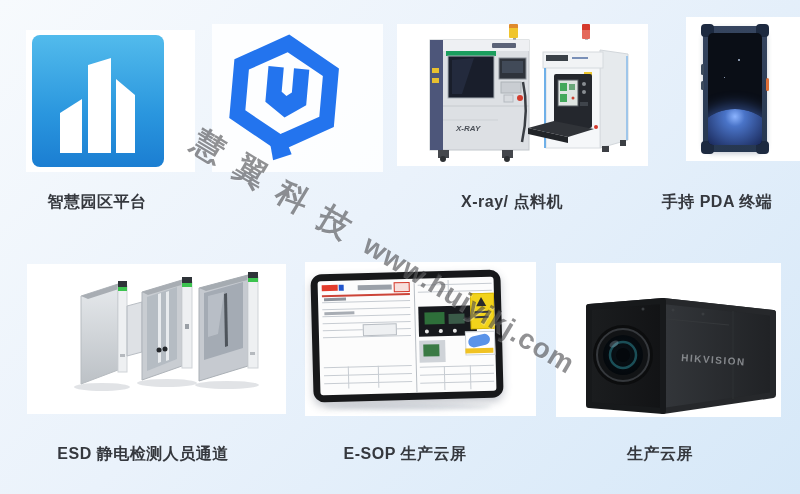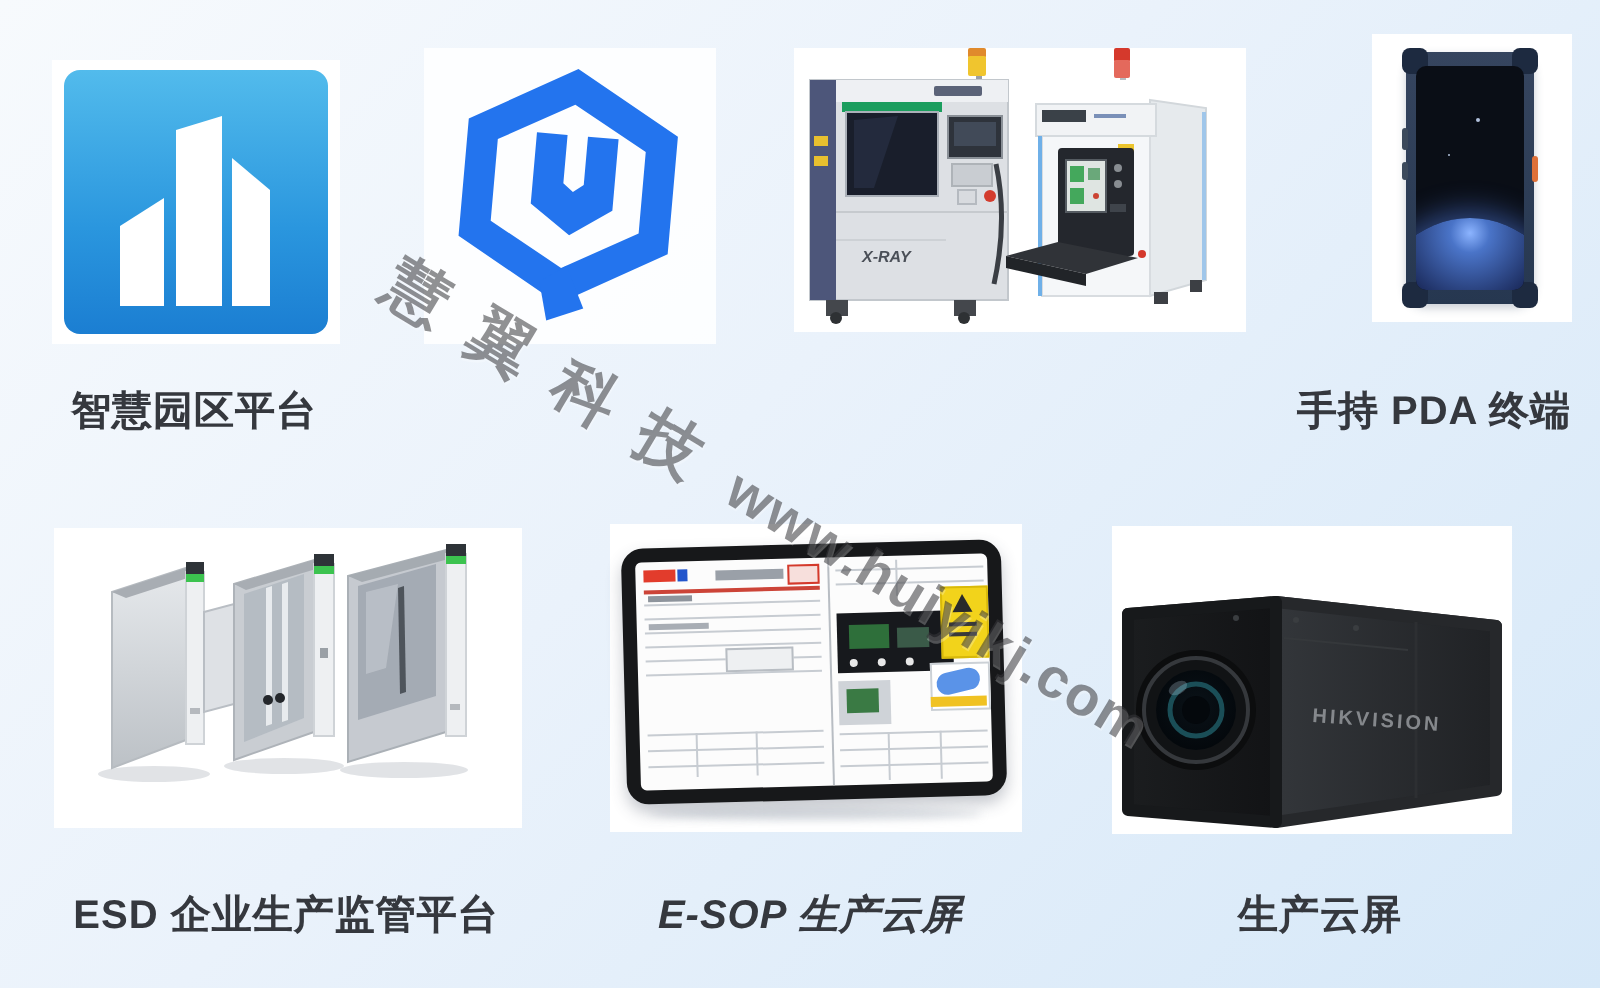--- a/index.html
+++ b/index.html
@@ -1,20 +1,20 @@
 <!DOCTYPE html>
 <html><head>
 <meta charset="utf-8">
 <style>
   html,body{margin:0;padding:0;}
   body{font-family:"Liberation Sans","DejaVu Sans",sans-serif;}
   .stage{position:relative;width:800px;height:494px;overflow:hidden;
     background:linear-gradient(135deg,#f7fafd 0%,#eaf2fb 45%,#d6e8f8 100%);}
-  .whitebox{position:absolute;background:#ffffff;}
-  .plabel{position:absolute;font-size:20px;font-weight:700;color:#35383e;
+  .whitebox{position:absolute;background:#ffffff;padding-left:25px;}
+  .plabel{position:absolute;font-size:16px;font-weight:700;color:#35383e;
     text-align:center;white-space:nowrap;letter-spacing:0.5px;}
   
   .wm{position:absolute;left:206px;top:120px;transform:rotate(31deg);
     transform-origin:0 0;white-space:nowrap;z-index:40;color:rgba(55,55,58,0.55);
     text-shadow:1px 1px 0 rgba(255,255,255,0.25);pointer-events:none;}
   .wm .cn{font-size:32px;font-weight:700;letter-spacing:17px;}
   .wm .url{font-size:28px;font-weight:700;letter-spacing:1px;margin-left:4px;}
   
   .icon1{position:absolute;left:6px;top:5px;width:132px;height:132px;border-radius:8px;
     background:linear-gradient(180deg,#52bbec 0%,#2a96de 60%,#1b7ed2 100%);}
@@ -119,20 +119,21 @@
         <circle cx="162" cy="68" r="2" fill="#888d92"></circle>
         <rect x="158" y="78" width="8" height="4" fill="#3f444b"></rect>
         <polygon points="106,104 132,97 172,105 146,113" fill="#303338"></polygon>
         <polygon points="106,104 146,113 146,119 106,110" fill="#212428"></polygon>
         <circle cx="174" cy="103" r="2" fill="#d4382c"></circle>
         <rect x="180" y="122" width="7" height="6" fill="#3c3f44"></rect>
         <rect x="198" y="116" width="6" height="6" fill="#3c3f44"></rect>
       </g>
     </svg>
   </div>
+  <div class="plabel" style="left:412px;top:192px;width:200px;">X-ray/ 点料机</div>
 
   <div class="whitebox" style="left:686px;top:17px;width:100px;height:144px;">
     <div class="pda">
       <div class="bumper" style="left:-2px;top:-2px;"></div>
       <div class="bumper" style="left:53px;top:-2px;"></div>
       <div class="bumper" style="left:-2px;top:115px;"></div>
       <div class="bumper" style="left:53px;top:115px;"></div>
       <div class="sidebtn" style="right:-2px;top:52px;width:3px;height:13px;background:#df7038;"></div>
       <div class="sidebtn" style="left:-2px;top:38px;width:3px;height:11px;background:#3c4a5c;"></div>
       <div class="sidebtn" style="left:-2px;top:55px;width:3px;height:9px;background:#3c4a5c;"></div>
@@ -184,21 +185,21 @@
         <polygon points="152,29 191,18 191,84 152,96" fill="#9ba3ac" opacity="0.8"></polygon>
         <polygon points="156,32 172,28 166,70 156,73" fill="#c6ccd2" opacity="0.6"></polygon>
         <polygon points="172,30 175,29 176,82 173,83" fill="#4e545b"></polygon>
         <rect x="196" y="13" width="10" height="91" fill="#eef0f2" stroke="#cfd3d7"></rect>
         <rect x="196" y="8" width="10" height="6" fill="#2e3338"></rect>
         <rect x="196" y="14" width="10" height="4" fill="#3cc34f"></rect>
         <rect x="198" y="88" width="5" height="3" fill="#b5b9be"></rect>
       </g>
     </svg>
   </div>
-  <div class="plabel" style="left:33px;top:444px;width:220px;">ESD 企业生产监管平台</div>
+  <div class="plabel" style="left:33px;top:444px;width:220px;">ESD 静电检测人员通道</div>
 
   <div class="whitebox" style="left:305px;top:262px;width:206px;height:154px;">
     <div class="shadowline" style="left:20px;top:142px;width:166px;height:6px;"></div>
     <div class="tablet">
       <div class="tab-screen">
 
         <div class="tp" style="left:4px;top:4px;width:16px;height:6px;background:#e23c2c;"></div>
         <div class="tp" style="left:21px;top:4px;width:5px;height:6px;background:#2255cc;"></div>
         <div class="tp" style="left:40px;top:5px;width:34px;height:5px;background:#9aa0a8;"></div>
         <div class="tp" style="left:76px;top:3px;width:14px;height:8px;border:1px solid #d43a2c;background:rgba(220,60,40,.15);"></div>
@@ -239,21 +240,21 @@
         <div class="tp" style="left:149px;top:58px;width:22px;height:11px;border-radius:6px;background:#5a93e8;transform:rotate(-12deg);"></div>
         <div class="tp" style="left:146px;top:71px;width:28px;height:5px;background:#f0c223;"></div>
         <div class="tl" style="left:100px;top:88px;width:74px;"></div>
         <div class="tl" style="left:100px;top:96px;width:74px;"></div>
         <div class="tl" style="left:100px;top:104px;width:74px;"></div>
         <div class="tp" style="left:124px;top:88px;width:1px;height:24px;background:#c7ccd2;"></div>
         <div class="tp" style="left:150px;top:88px;width:1px;height:24px;background:#c7ccd2;"></div>
       </div>
     </div>
   </div>
-  <div class="plabel" style="left:305px;top:444px;width:200px;font-style:italic;">E-SOP 生产云屏</div>
+  <div class="plabel" style="left:305px;top:444px;width:200px;">E-SOP 生产云屏</div>
 
   <div class="whitebox" style="left:556px;top:263px;width:200px;height:154px;">
     <svg width="200" height="154" viewBox="0 0 200 154">
       <defs>
         <linearGradient id="gFront" x1="0" y1="0" x2="1" y2="0">
           <stop offset="0" stop-color="#1b1d1f"></stop>
             <stop offset="1" stop-color="#121315"></stop>
         </linearGradient>
         <linearGradient id="gSide" x1="0" y1="0" x2="1" y2="0">
           <stop offset="0" stop-color="#33363a"></stop>

